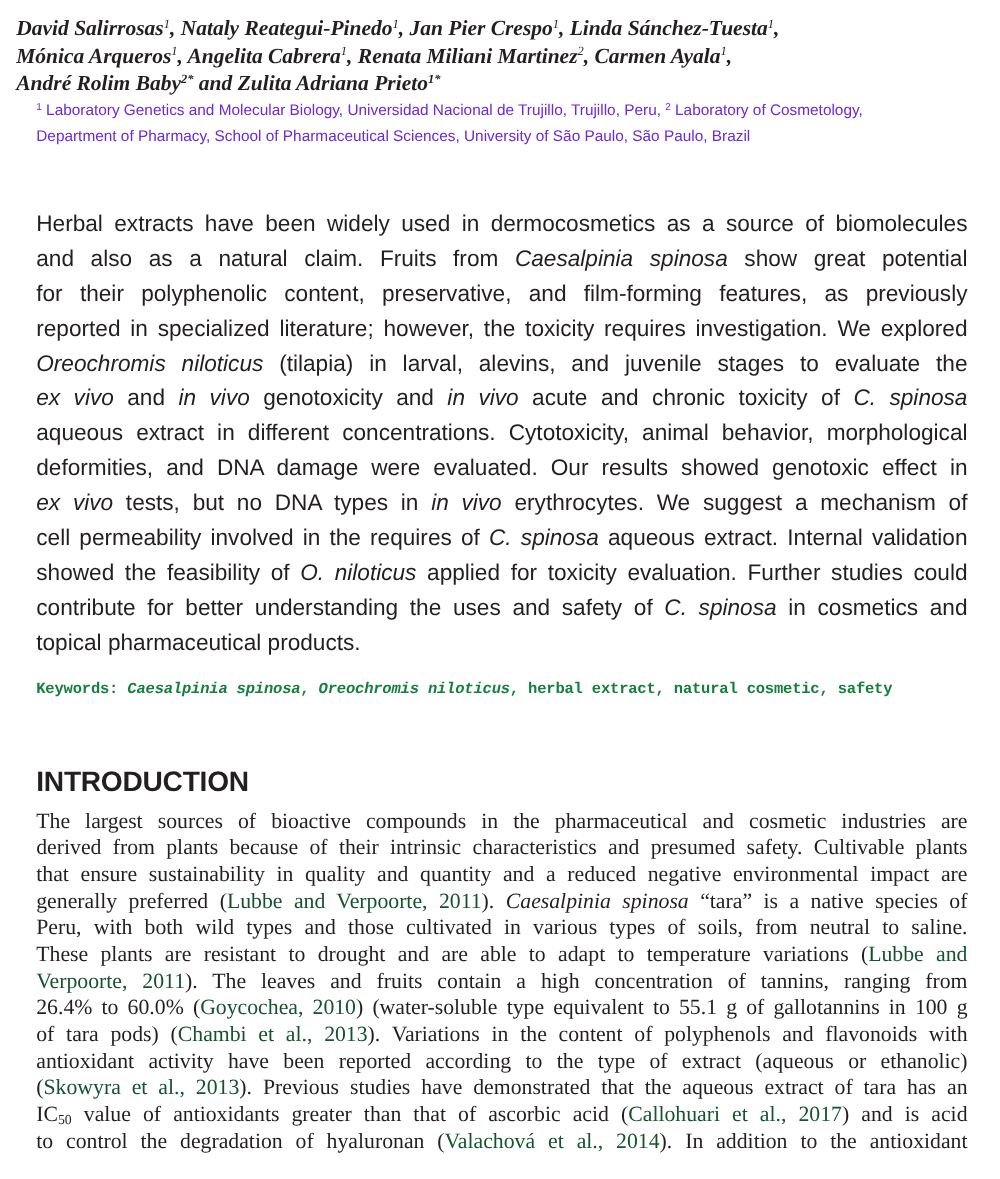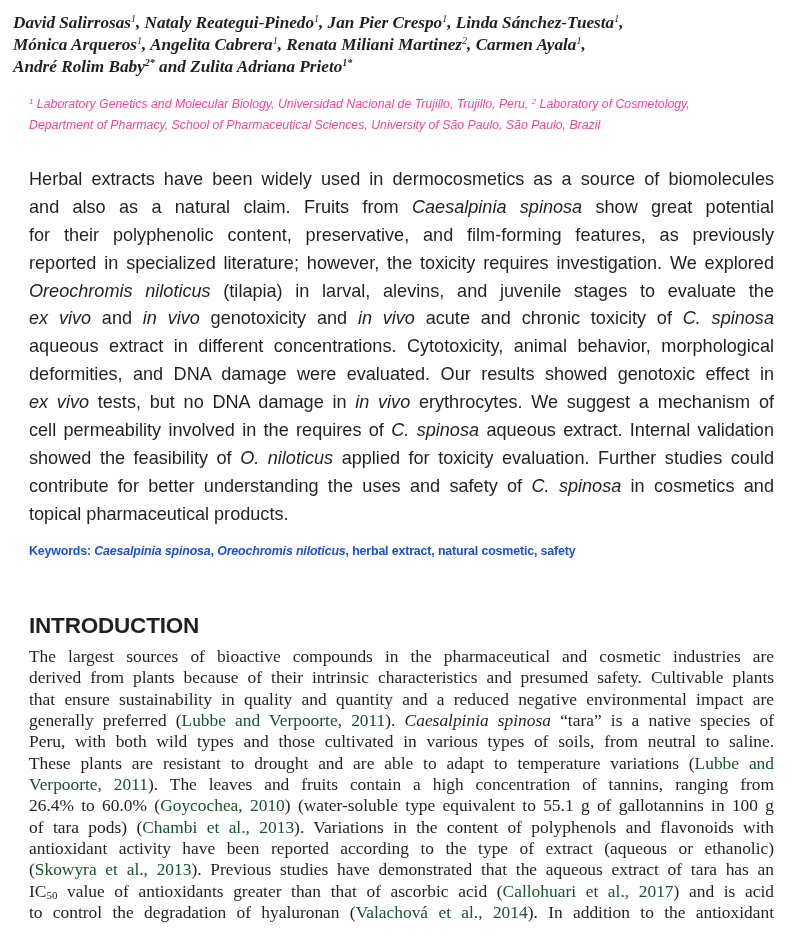--- a/index.html
+++ b/index.html
@@ -9,40 +9,40 @@
   .authors {
     position: absolute; left: 13px; top: 12px; width: 760px;
     font-family: Liberation Serif, serif; font-weight: bold; font-style: italic;
     font-size: 17.2px; line-height: 22px; color: #231f20;
   }
   .authors .line { display: block; white-space: nowrap; }
   .authors sup { font-size: 10px; font-weight: normal; vertical-align: 6px; line-height: 0; }
   .authors .sup-bold { font-weight: bold; }
 
   .affil {
-    position: absolute; left: 29px; top: 94px; width: 760px;
-    font-family: "Liberation Sans", sans-serif; font-style: italic;
-    font-size: 12.3px; line-height: 21px; color: #ec4899;
+    position: absolute; left: 29px; top: 78px; width: 760px;
+    font-family: "Liberation Sans", sans-serif; 
+    font-size: 12.3px; line-height: 21px; color: #6d28d9;
   }
   .affil .line { display: block; white-space: nowrap; }
   .affil sup { font-size: 8px; vertical-align: 4px; line-height: 0; }
 
   .abstract {
     position: absolute; left: 29px; top: 166px; width: 745px;
     font-family: "Liberation Sans", sans-serif;
     font-size: 18.1px; line-height: 27.9px; color: #231f20;
   }
   .abstract .line { display: block; white-space: nowrap; text-align: justify; text-align-last: justify; height: 27.9px; }
   .abstract .line.last { text-align-last: left; }
   .it { font-style: italic; }
 
   .keywords {
     position: absolute; left: 29px; top: 543px; width: 760px;
-    font-family: Liberation Sans, sans-serif; font-weight: bold;
-    font-size: 12.4px; line-height: 16px; color: #1d4ed8; white-space: nowrap;
+    font-family: Liberation Mono, monospace; font-weight: bold;
+    font-size: 12.4px; line-height: 16px; color: #15803d; white-space: nowrap;
     letter-spacing: -0.15px;
   }
 
   .section-title {
     position: absolute; left: 29px; top: 612px;
     font-family: "Liberation Sans", sans-serif; font-weight: bold;
     font-size: 22.5px; line-height: 28px; color: #231f20; letter-spacing: -0.2px;
   }
 
   .intro {
@@ -69,21 +69,21 @@
     </div>
   <div class="abstract" id="abstract">
       <span class="line"><span>Herbal extracts have been widely used in dermocosmetics as a source of biomolecules</span></span>
       <span class="line"><span>and also as a natural claim. Fruits from </span><span class="it">Caesalpinia spinosa</span><span> show great potential</span></span>
       <span class="line"><span>for their polyphenolic content, preservative, and film-forming features, as previously</span></span>
       <span class="line"><span>reported in specialized literature; however, the toxicity requires investigation. We explored</span></span>
       <span class="line"><span class="it">Oreochromis niloticus</span><span> (tilapia) in larval, alevins, and juvenile stages to evaluate the</span></span>
       <span class="line"><span class="it">ex vivo</span><span> and </span><span class="it">in vivo</span><span> genotoxicity and </span><span class="it">in vivo</span><span> acute and chronic toxicity of </span><span class="it">C. spinosa</span></span>
       <span class="line"><span>aqueous extract in different concentrations. Cytotoxicity, animal behavior, morphological</span></span>
       <span class="line"><span>deformities, and DNA damage were evaluated. Our results showed genotoxic effect in</span></span>
-      <span class="line"><span class="it">ex vivo</span><span> tests, but no DNA damage in </span><span class="it">in vivo</span><span> erythrocytes. We suggest a mechanism of</span></span>
+      <span class="line"><span class="it">ex vivo</span><span> tests, but no DNA types in </span><span class="it">in vivo</span><span> erythrocytes. We suggest a mechanism of</span></span>
       <span class="line"><span>cell permeability involved in the requires of </span><span class="it">C. spinosa</span><span> aqueous extract. Internal validation</span></span>
       <span class="line"><span>showed the feasibility of </span><span class="it">O. niloticus</span><span> applied for toxicity evaluation. Further studies could</span></span>
       <span class="line"><span>contribute for better understanding the uses and safety of </span><span class="it">C. spinosa</span><span> in cosmetics and</span></span>
       <span class="line last"><span>topical pharmaceutical products.</span></span>
     </div>
   <div class="keywords" id="keywords">
     <span>Keywords: </span><span id="kw-items"><span class="it">Caesalpinia spinosa</span><span>, </span><span class="it">Oreochromis niloticus</span><span>, herbal extract, natural cosmetic, safety</span></span>
   </div>
   <h2 class="section-title" style="margin:0">INTRODUCTION</h2>
   <div class="intro" id="intro">

